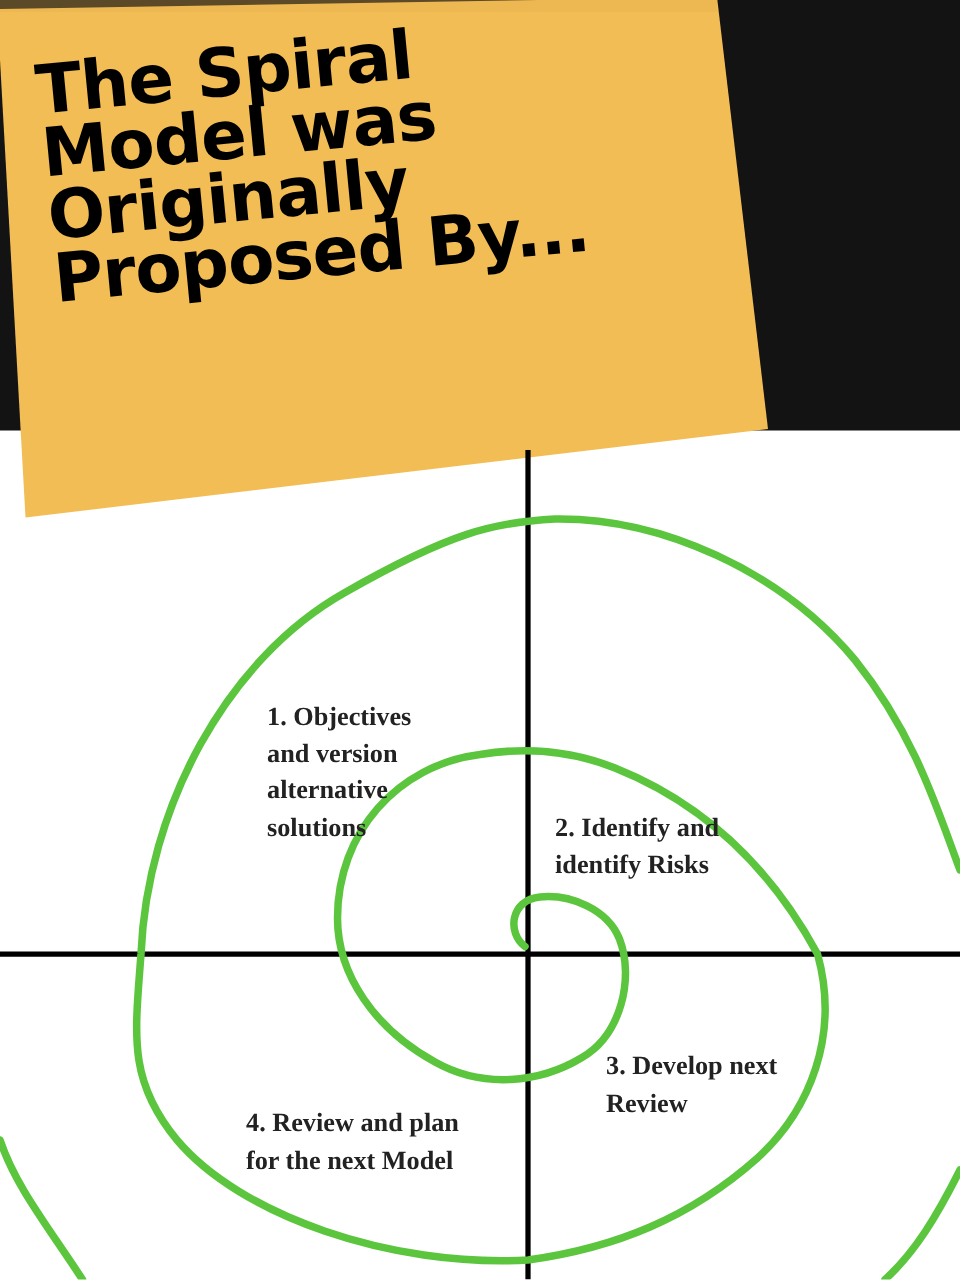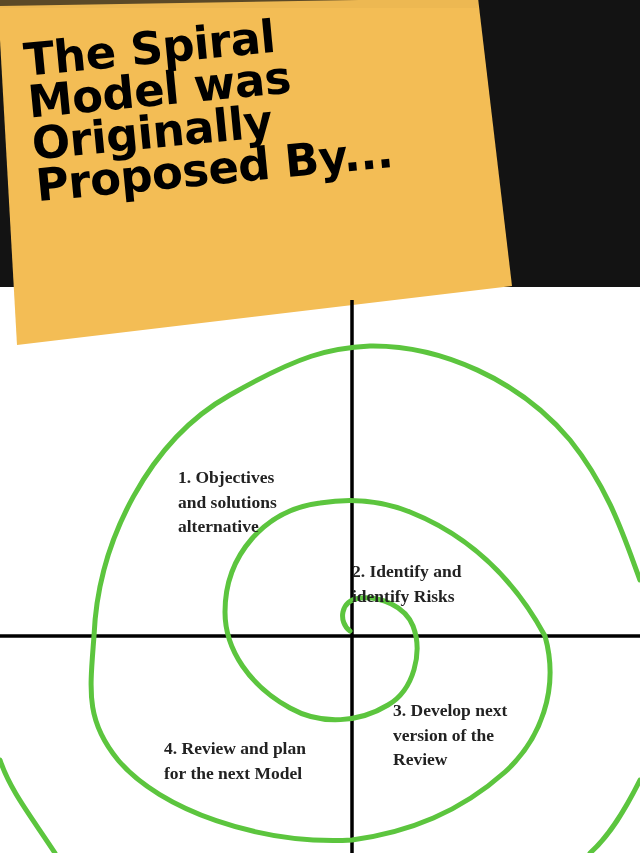--- a/index.html
+++ b/index.html
@@ -60,31 +60,31 @@
            C 440,345 520,380 570,440
            C 610,490 625,540 640,580
            M 640,780
            C 625,810 610,835 590,853
            M 55,853
            C 30,815 10,790 0,760"></path>
 </svg>
 
 <div class="label" style="left:178px; top:465px;">
   <span>1. Objectives</span>
-  <span>and solutions</span>
+  <span>and version</span>
   <span>alternative</span>
+  <span>solutions</span>
 </div>
 
-<div class="label" style="left:352px; top:539px;margin-top:20px;">
+<div class="label" style="left:370px; top:539px;">
   <span>2. Identify and</span>
   <span>identify Risks</span>
 </div>
 
-<div class="label" style="left:393px; top:698px;">
+<div class="label" style="left:404px; top:698px;">
   <span>3. Develop next</span>
-  <span>version of the</span>
   <span>Review</span>
 </div>
 
 <div class="label" style="left:164px; top:736px;">
   <span>4. Review and plan</span>
   <span>for the next Model</span>
 </div>
 
 </body></html>

